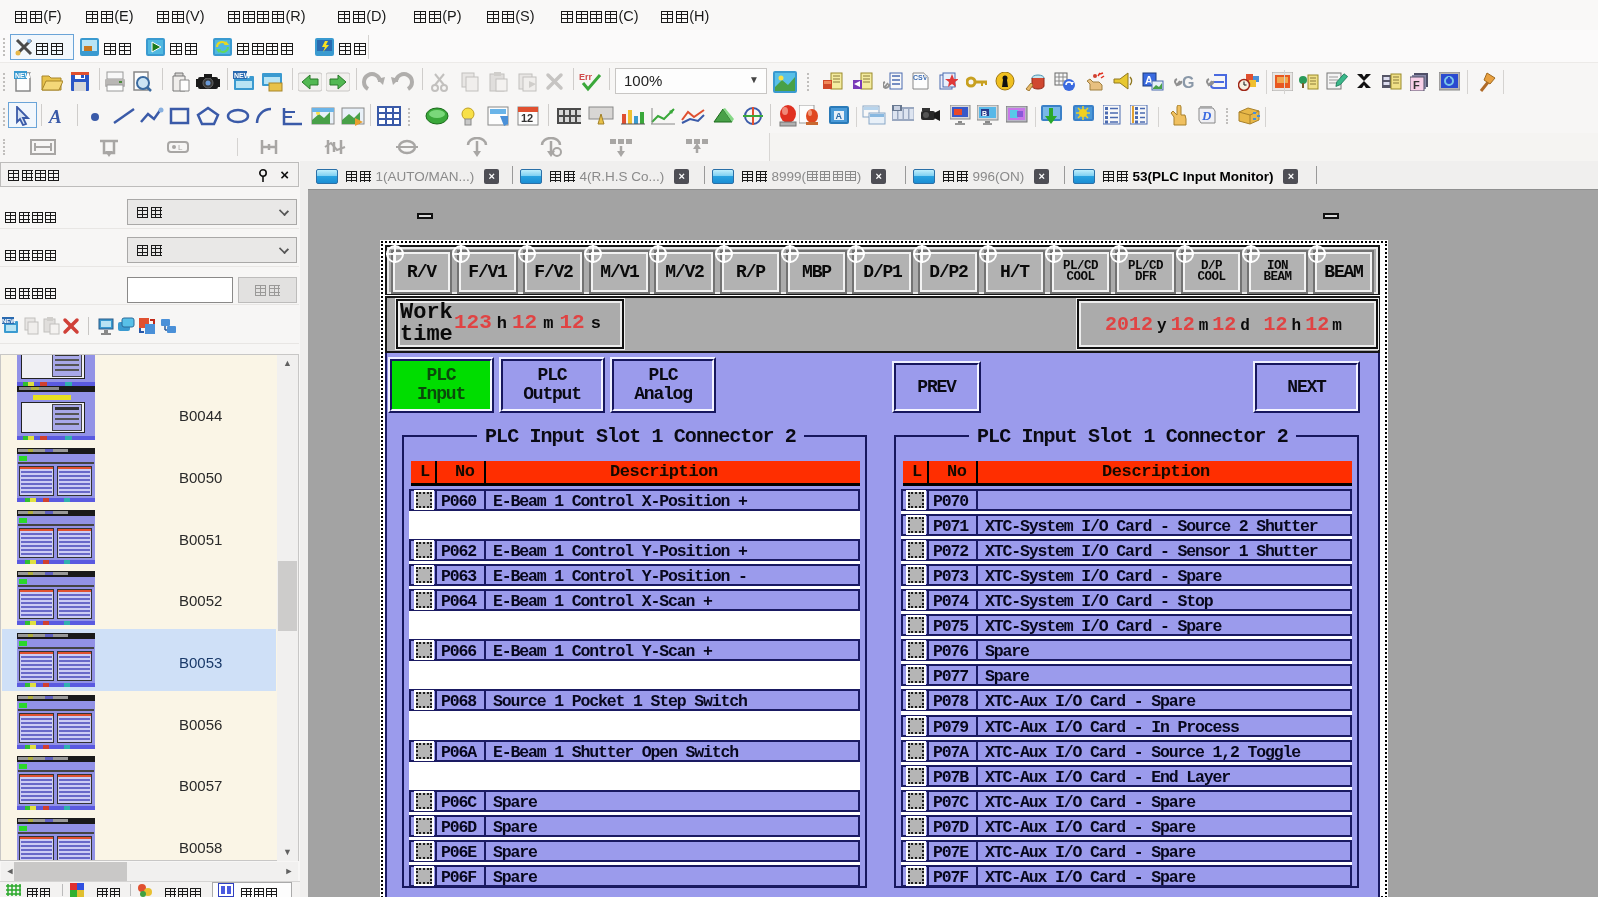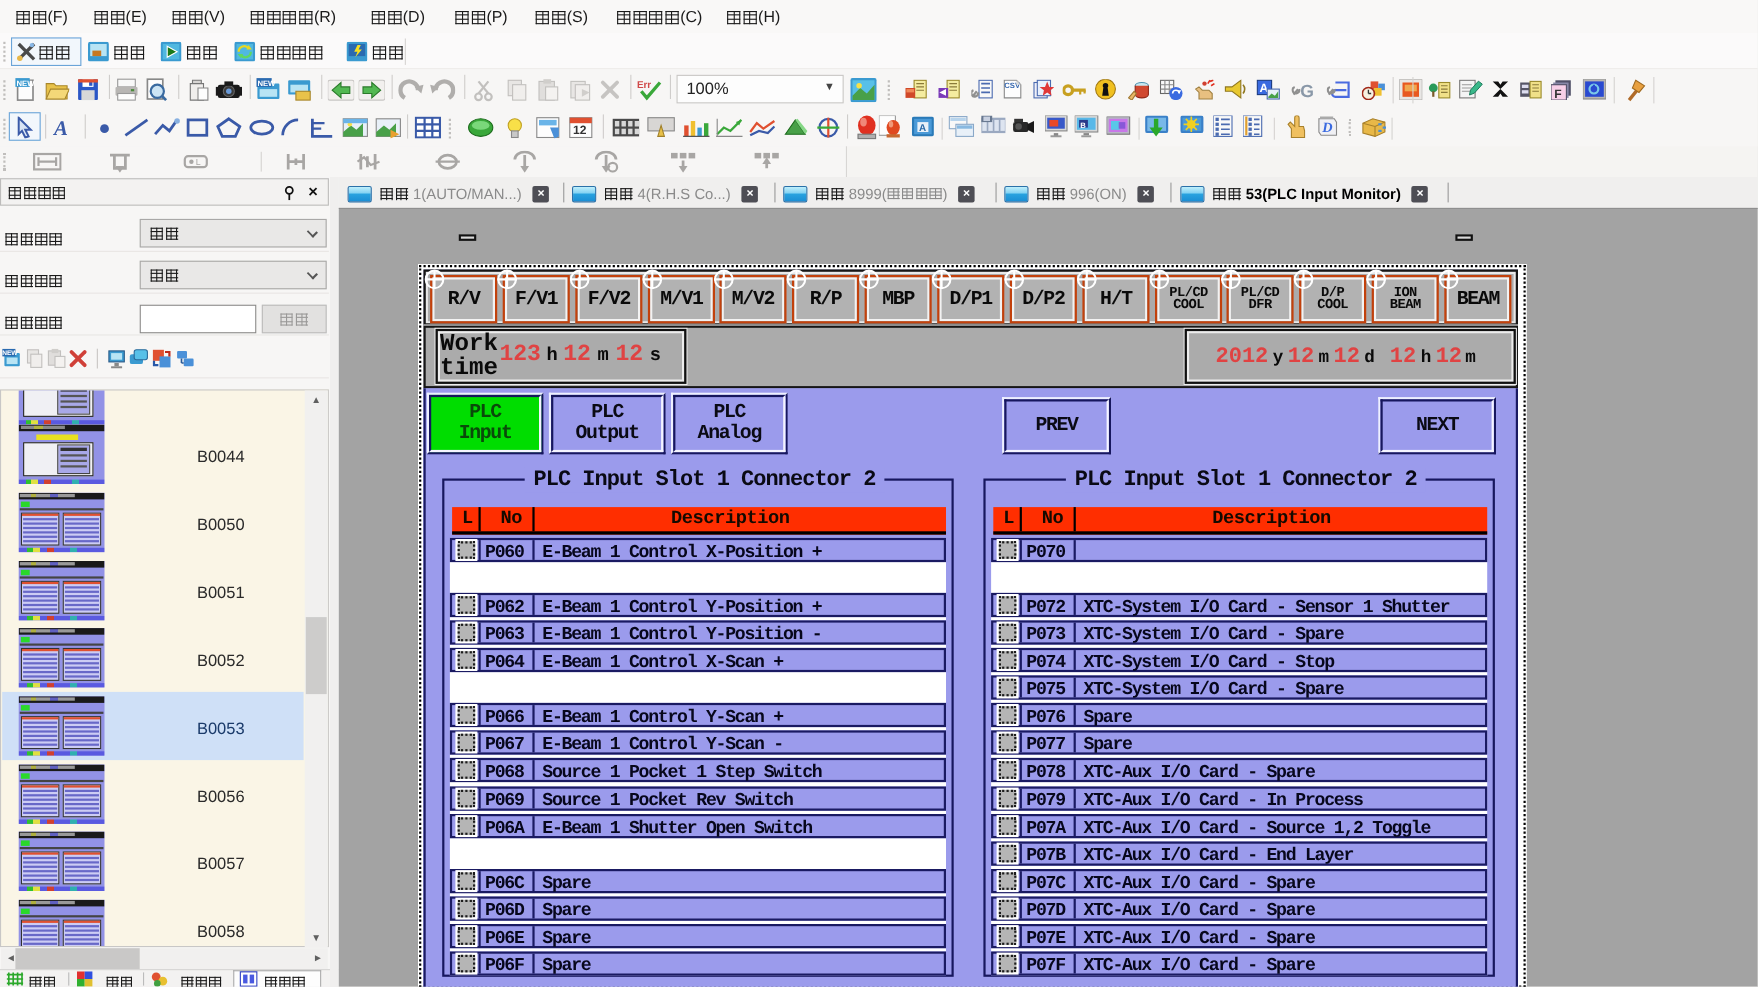--- a/index.html
+++ b/index.html
@@ -43,21 +43,21 @@
 #canvas { left:308px; top:189px; width:1290px; height:708px; background:#a3a3a3; border-top:1px solid #8f8f8f; overflow:hidden; }
 
 
 .minirect { position:absolute; width:16px; height:6px; border:2px solid #111; background:#d9d9d9; }
 #design { position:absolute; left:72px; top:50px; width:1008px; height:658px; background:#fff; }
 #design-in { position:absolute; left:1px; top:1px; right:1px; bottom:0; border:2px dotted #000; }
 #screen { position:absolute; left:2px; top:2px; width:995px; height:653px; background:#9b9bec; }
 
 
 #strip1 { position:absolute; left:0px; top:0px; width:995px; height:51px; background:#ababab; border:2px solid #161616; box-shadow: inset 0 0 0 2px #e9e9e9; }
-.pbtn { position:absolute; top:3px; width:61px; height:44px; background:#b2b2b2; border:2px solid #c2410c; box-shadow: inset 0 0 0 2px #f2f2f2; color:#0a0a0a; font-family:"Liberation Mono",monospace; font-weight:bold; display:flex; align-items:center; justify-content:center; text-align:center; font-size:18px; letter-spacing:-1.2px; }
+.pbtn { position:absolute; top:3px; width:61px; height:44px; background:#b2b2b2; border:2px solid #737373; box-shadow: inset 0 0 0 2px #f2f2f2; color:#0a0a0a; font-family:"Liberation Mono",monospace; font-weight:bold; display:flex; align-items:center; justify-content:center; text-align:center; font-size:18px; letter-spacing:-1.2px; }
 .pbtn.two { font-size:12.5px; letter-spacing:-0.5px; line-height:11px; }
 .handle { position:absolute; width:18px; height:18px; }
 #strip2 { position:absolute; left:0px; top:51px; width:995px; height:57px; background:#ababab; border:2px solid #161616; box-shadow:0 -1px 0 #ffffff; }
 .s2box { position:absolute; top:1px; height:50px; background:#ababab; border:2px solid #101010; box-shadow:0 0 0 1px #eeeeee, inset 0 0 0 2px #ededed; }
 .mono { font-family:"Liberation Mono",monospace; font-weight:bold; color:#0a0a0a; white-space:nowrap; }
 .red { color:#e04343; }
 
 
 #pzone { position:absolute; left:0; top:108px; width:995px; height:545px; background:#9b9bec; border-left:2px solid #1a1a62; border-right:2px solid #1a1a62; }
 .btn3d { position:absolute; border:2px solid; border-color:#eef0ff #17175e #17175e #eef0ff; }
@@ -1220,21 +1220,21 @@
           <div id="pzone">
             <div class="btn3d" style="left:1px;top:4px;width:106px;height:56px">
                 <div class="inner" style="background:#00dd00;color:#0a4a0a;font-size:18px;letter-spacing:-1.2px;line-height:19px">PLC<br>Input</div>
               </div>
             <div class="btn3d" style="left:112px;top:4px;width:106px;height:56px">
                 <div class="inner" style="background:#9b9bec;color:#0a0a14;font-size:18px;letter-spacing:-1.2px;line-height:19px">PLC<br>Output</div>
               </div>
             <div class="btn3d" style="left:223px;top:4px;width:106px;height:56px">
                 <div class="inner" style="background:#9b9bec;color:#0a0a14;font-size:18px;letter-spacing:-1.2px;line-height:19px">PLC<br>Analog</div>
               </div>
-            <div class="btn3d" style="left:524px;top:8px;width:99px;height:52px">
+            <div class="btn3d" style="left:505px;top:8px;width:89px;height:52px">
                 <div class="inner" style="background:#9b9bec;color:#0a0a14;font-size:18px;letter-spacing:-1.2px">PREV</div>
               </div>
             <div class="btn3d" style="left:866px;top:8px;width:107px;height:52px">
                 <div class="inner" style="background:#9b9bec;color:#0a0a14;font-size:18px;letter-spacing:-1.2px">NEXT</div>
               </div>
             <div class="gbox" style="left:15px;top:82px;width:465px;height:453px">
               <div class="legend" style="left:73px">PLC Input Slot 1 Connector 2</div>
             </div>
             <div class="gbox" style="left:507px;top:82px;width:465px;height:453px">
               <div class="legend" style="left:73px">PLC Input Slot 1 Connector 2</div>
@@ -1276,40 +1276,26 @@
                     <div class="cell" style="left:73px"></div>
                     <div class="rtxt" style="left:82px">E-Beam 1 Control X-Scan +</div>
                   </div>
                   <div class="row" style="top:150px">
                     <div class="led"></div>
                     <div class="cell" style="left:24px"></div>
                     <div class="rtxt" style="left:30px">P066</div>
                     <div class="cell" style="left:73px"></div>
                     <div class="rtxt" style="left:82px">E-Beam 1 Control Y-Scan +</div>
                   </div>
-                  <div class="row" style="top:175px">
-                    <div class="led"></div>
-                    <div class="cell" style="left:24px"></div>
-                    <div class="rtxt" style="left:30px">P067</div>
-                    <div class="cell" style="left:73px"></div>
-                    <div class="rtxt" style="left:82px">E-Beam 1 Control Y-Scan -</div>
-                  </div>
                   <div class="row" style="top:200px">
                     <div class="led"></div>
                     <div class="cell" style="left:24px"></div>
                     <div class="rtxt" style="left:30px">P068</div>
                     <div class="cell" style="left:73px"></div>
                     <div class="rtxt" style="left:82px">Source 1 Pocket 1 Step Switch</div>
-                  </div>
-                  <div class="row" style="top:226px">
-                    <div class="led"></div>
-                    <div class="cell" style="left:24px"></div>
-                    <div class="rtxt" style="left:30px">P069</div>
-                    <div class="cell" style="left:73px"></div>
-                    <div class="rtxt" style="left:82px">Source 1 Pocket Rev Switch</div>
                   </div>
                   <div class="row" style="top:251px">
                     <div class="led"></div>
                     <div class="cell" style="left:24px"></div>
                     <div class="rtxt" style="left:30px">P06A</div>
                     <div class="cell" style="left:73px"></div>
                     <div class="rtxt" style="left:82px">E-Beam 1 Shutter Open Switch</div>
                   </div>
                   <div class="row" style="top:301px">
                     <div class="led"></div>
@@ -1349,20 +1335,27 @@
                   <div style="position:absolute;left:73px;top:0;bottom:0;width:2px;background:#000"></div>
                   <div style="position:absolute;left:199px;top:1px">Description</div>
                 </div>
                 <div class="rows" style="left:514px;top:136px;width:451px;height:398px">
                   <div class="row" style="top:0px">
                     <div class="led"></div>
                     <div class="cell" style="left:24px"></div>
                     <div class="rtxt" style="left:30px">P070</div>
                     <div class="cell" style="left:73px"></div>
                   </div>
+                  <div class="row" style="top:25px">
+                    <div class="led"></div>
+                    <div class="cell" style="left:24px"></div>
+                    <div class="rtxt" style="left:30px">P071</div>
+                    <div class="cell" style="left:73px"></div>
+                    <div class="rtxt" style="left:82px">XTC-System I/O Card - Source 2 Shutter</div>
+                  </div>
                   <div class="row" style="top:50px">
                     <div class="led"></div>
                     <div class="cell" style="left:24px"></div>
                     <div class="rtxt" style="left:30px">P072</div>
                     <div class="cell" style="left:73px"></div>
                     <div class="rtxt" style="left:82px">XTC-System I/O Card - Sensor 1 Shutter</div>
                   </div>
                   <div class="row" style="top:75px">
                     <div class="led"></div>
                     <div class="cell" style="left:24px"></div>

